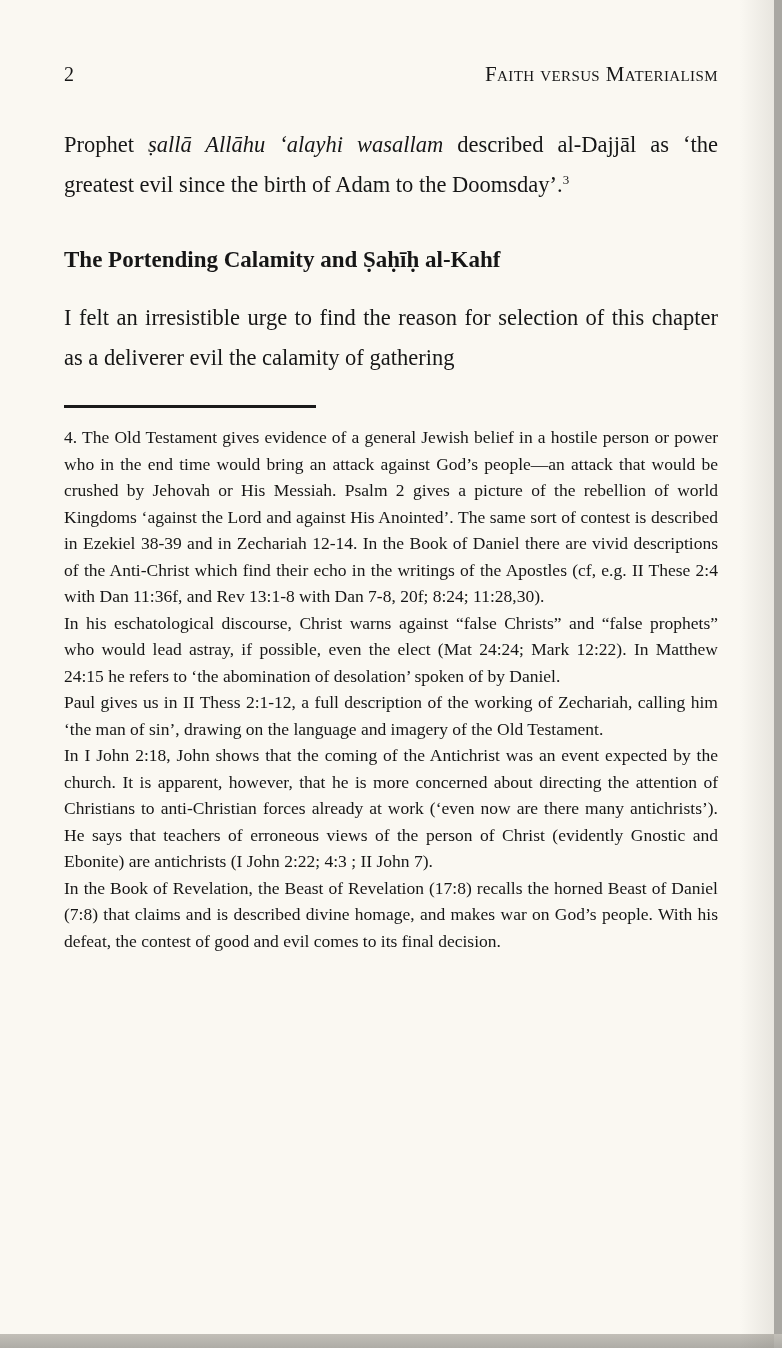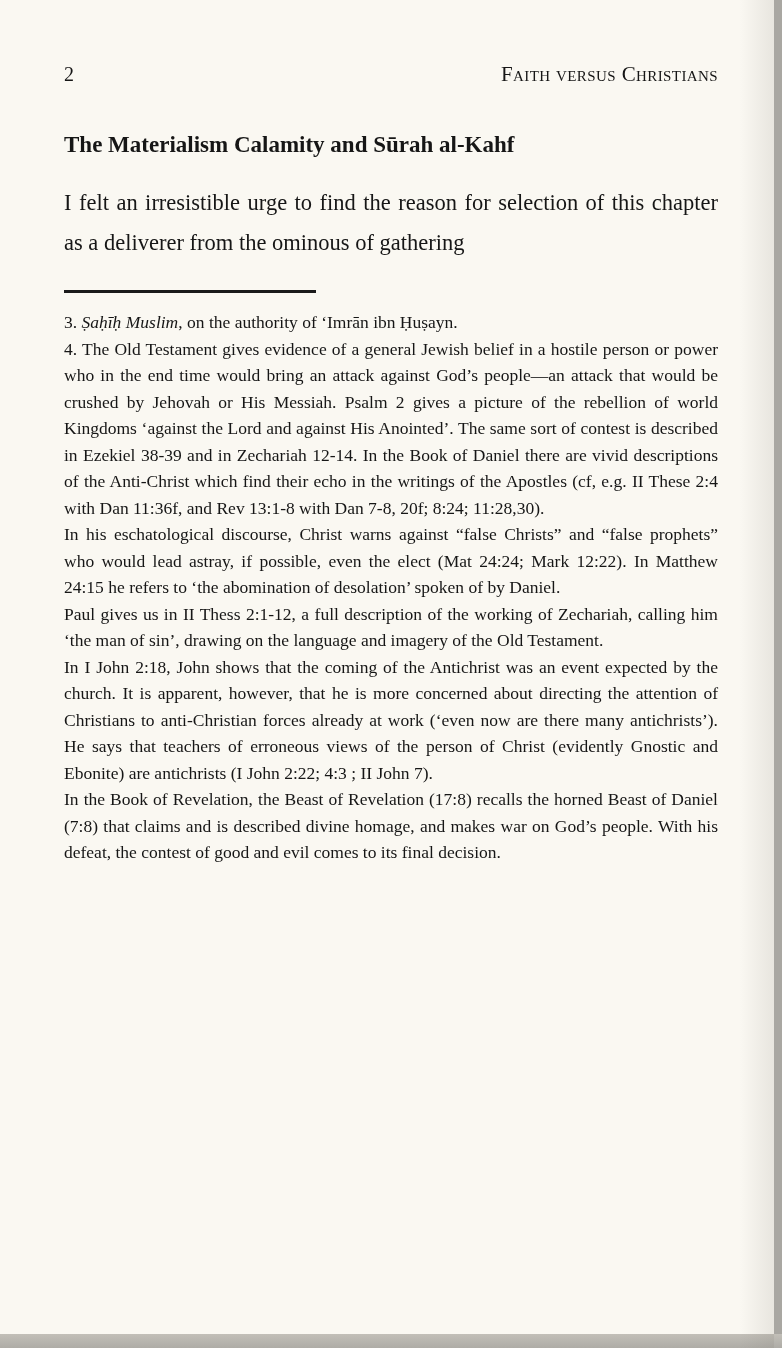--- a/index.html
+++ b/index.html
@@ -88,38 +88,38 @@
 </style>
 </head>
 <body>
 
 <div class="page">
 
   <div class="content">
 
     <div class="running-head">
       <span class="pagenum">2</span>
-      <span class="booktitle">Faith versus Christians</span>
+      <span class="booktitle">Faith versus Materialism</span>
     </div>
 
     <div class="bodytext">
 
+      <p><span>Prophet </span><span class="italic">ṣallā Allāhu ‘alayhi wasallam</span><span> described al-Dajjāl as ‘the greatest evil since the birth of Adam to the Doomsday’.</span><sup>3</sup></p>
 
 
-      <h2 class="section-heading">The Materialism Calamity and Sūrah al-Kahf</h2>
+      <h2 class="section-heading">The Portending Calamity and Ṣaḥīḥ al-Kahf</h2>
 
-      <p>I felt an irresistible urge to find the reason for selection of this chapter as a deliverer from the ominous of gathering</p>
+      <p>I felt an irresistible urge to find the reason for selection of this chapter as a deliverer evil the calamity of gathering</p>
 
     </div>
 
     <hr class="footnote-rule">
 
     <div class="footnotes">
 
-      <p><span>3. </span><span class="italic">Ṣaḥīḥ Muslim</span><span>, on the authority of ‘Imrān ibn Ḥuṣayn.</span></p>
 
       <p>4. The Old Testament gives evidence of a general Jewish belief in a hostile person or power who in the end time would bring an attack against God’s people—an attack that would be crushed by Jehovah or His Messiah. Psalm 2 gives a picture of the rebellion of world Kingdoms ‘against the Lord and against His Anointed’. The same sort of contest is described in Ezekiel 38-39 and in Zechariah 12-14. In the Book of Daniel there are vivid descriptions of the Anti-Christ which find their echo in the writings of the Apostles (cf, e.g. II These 2:4 with Dan 11:36f, and Rev 13:1-8 with Dan 7-8, 20f; 8:24; 11:28,30).</p>
       <p>In his eschatological discourse, Christ warns against “false Christs” and “false prophets” who would lead astray, if possible, even the elect (Mat 24:24; Mark 12:22). In Matthew 24:15 he refers to ‘the abomination of desolation’ spoken of by Daniel.</p>
       <p>Paul gives us in II Thess 2:1-12, a full description of the working of Zechariah, calling him ‘the man of sin’, drawing on the language and imagery of the Old Testament.</p>
       <p>In I John 2:18, John shows that the coming of the Antichrist was an event expected by the church. It is apparent, however, that he is more concerned about directing the attention of Christians to anti-Christian forces already at work (‘even now are there many antichrists’). He says that teachers of erroneous views of the person of Christ (evidently Gnostic and Ebonite) are antichrists (I John 2:22; 4:3 ; II John 7).</p>
       <p>In the Book of Revelation, the Beast of Revelation (17:8) recalls the horned Beast of Daniel (7:8) that claims and is described divine homage, and makes war on God’s people. With his defeat, the contest of good and evil comes to its final decision.</p>
 
     </div>
 
   </div>

